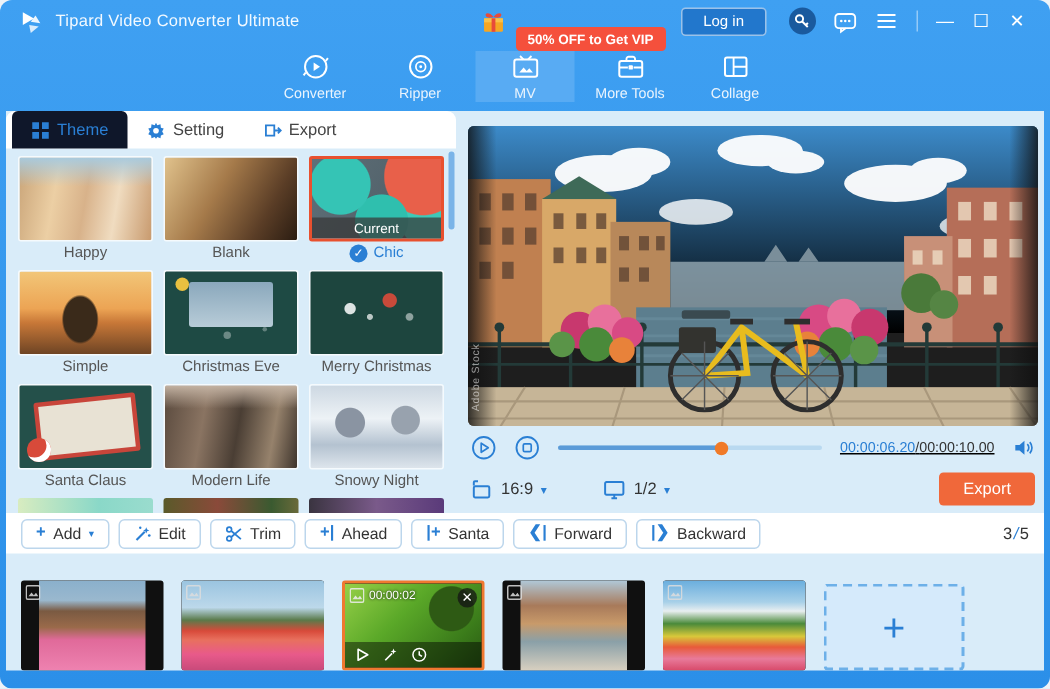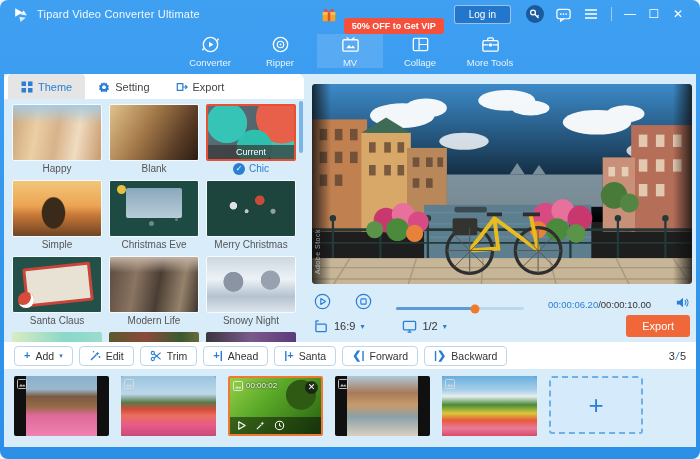--- a/index.html
+++ b/index.html
@@ -27,21 +27,21 @@
   .nav-tab.active { background:#58abf3; }
   .nav-tab .lbl { font-size:9.5px; }
   .nav-tab svg { width:21px; height:21px; }
   
   .content { flex:1; margin:0 4px; background:#d9ecf9; display:flex; flex-direction:column; overflow:hidden; }
   .main-row { height:268px; flex:0 0 268px; display:flex; }
   
   .left-panel { width:300px; flex:0 0 300px; display:flex; flex-direction:column; overflow:hidden; position:relative; }
   .lp-tabs { height:25px; flex:0 0 25px; background:#fff; border-radius:6px 6px 0 0; display:flex; align-items:stretch; padding-left:4px; }
   .lp-tab { display:flex; align-items:center; gap:5px; padding:0 13px; font-size:11px; color:#444; }
-  .lp-tab.active { background:#e5e5e5; color:#2a7fd4; border-radius:4px 4px 0 0; }
+  .lp-tab.active { background:#0f172a; color:#2a7fd4; border-radius:4px 4px 0 0; }
   .lp-tab svg { width:12px; height:12px; }
   .theme-grid { flex:1; padding:5px 8px 0 8px; display:grid; grid-template-columns:repeat(3,1fr); column-gap:7px; row-gap:4px; align-content:start; }
   .theme-card { position:relative; }
   .thumb { height:57px; border-radius:2px; border:1px solid #f5fafd; position:relative; overflow:hidden; }
   .theme-card.selected .thumb { border:2px solid #e8502f; }
   .t-label { height:15px; line-height:15px; text-align:center; font-size:10px; color:#555; display:flex; align-items:center; justify-content:center; gap:4px; }
   .theme-card.selected .t-label { color:#2a7fd4; }
   .current-badge { position:absolute; left:0; right:0; bottom:0; background:rgba(55,55,55,.72); color:#fff; font-size:9px; text-align:center; padding:2px 0; }
   .check { width:12px; height:12px; border-radius:50%; background:#2a7fd4; color:#fff; font-size:8px; line-height:12px; text-align:center; flex:0 0 12px; }
   
@@ -68,21 +68,21 @@
   .sv1 { background:linear-gradient(90deg,#d8ecc0,#8ad8c8 60%,#9adcce); }
   .sv2 { background:linear-gradient(90deg,#5a5a2a,#8a4a3a 40%,#3a5a30 80%,#6a6a3a); }
   .sv3 { background:linear-gradient(90deg,#3a3440,#7a5a8a 50%,#5a3a7a); }
   .lp-scroll { position:absolute; right:1px; top:27px; width:4px; height:52px; border-radius:2px; background:#7ab4e8; }
   
   .right-panel { flex:1; display:flex; flex-direction:column; padding:0 4px 0 8px; }
   .preview { margin-top:10px; height:200px; background:#1e1e1e; border-radius:4px; position:relative; overflow:hidden; }
   .preview svg.scene { position:absolute; inset:0; width:100%; height:100%; }
   .edge-shade { position:absolute; inset:0; background:linear-gradient(90deg,rgba(15,15,15,.8) 0,rgba(15,15,15,0) 5%,rgba(15,15,15,0) 95%,rgba(15,15,15,.8) 100%); pointer-events:none; }
   .watermark { position:absolute; left:2px; bottom:10px; color:rgba(255,255,255,.55); font-size:7px; writing-mode:vertical-rl; transform:rotate(180deg); letter-spacing:.5px; }
-  .controls-row { height:26px; display:flex; align-items:flex-end; gap:24px; padding:3px 2px 0 2px; }
+  .controls-row { height:26px; display:flex; align-items:center; gap:12px; padding:3px 2px 0 2px;text-decoration:underline; }
   .cbtn { width:17px; height:17px; }
   .slider { flex:1; position:relative; height:3px; background:#b9d9f0; border-radius:2px; }
   .slider .fill { position:absolute; left:0; top:0; bottom:0; width:62%; background:#5b9bd8; border-radius:2px; }
   .slider .knob { position:absolute; left:62%; top:50%; width:9px; height:9px; border-radius:50%; background:#f07a28; transform:translate(-50%,-50%); }
   .time { font-size:9.5px; white-space:nowrap; }
   .time .cur { color:#2a7fd4; }
   .time .tot, .time .sep { color:#333; }
   .vol { width:15px; height:15px; }
   .options-row { height:32px; display:flex; align-items:center; gap:8px; padding:0 2px; }
   .opt { display:flex; align-items:center; gap:5px; font-size:11px; color:#333; }
@@ -93,21 +93,21 @@
   .export-btn { background:#f0683a; color:#fff; font-size:11px; padding:5px 16px; border-radius:3px; }
   
   .toolbar { height:27px; flex:0 0 27px; background:#fff; display:flex; align-items:center; gap:6px; padding:0 10px; }
   .t-btn { display:flex; align-items:center; gap:5px; border:1px solid #bcd6ec; border-radius:4px; padding:3px 9px; font-size:10.5px; color:#333; background:#fff; }
   .t-btn .gi { color:#2a7fd4; font-size:11px; font-weight:bold; line-height:1; }
   .t-btn svg { width:12px; height:12px; }
   .t-btn .dcaret { font-size:7px; color:#2a7fd4; }
   .counter { margin-left:auto; font-size:11px; color:#333; }
   .counter .csep { color:#2a7fd4; font-style:italic; padding:0 1px; }
   
-  .timeline { flex:1; display:flex; align-items:flex-start; gap:12px; padding:7px 20px 0 10px; }
+  .timeline { flex:1; display:flex; align-items:flex-end; gap:12px; padding:7px 20px 0 10px; }
   .clip { width:95px; height:60px; flex:0 0 95px; border-radius:2px; position:relative; background:#101010; overflow:hidden; }
   .clip .inner { position:absolute; top:0; bottom:0; left:13%; right:13%; }
   .clip .full { position:absolute; inset:0; }
   .clip.selected { border:2px solid #f07830; }
   .c1i { background:linear-gradient(180deg,#8ab0cc 0%,#9ab8ce 22%,#7a5a42 34%,#9a6a4a 52%,#e06a9a 66%,#ee82b0 100%); }
   .c2 { background:linear-gradient(180deg,#9ac4e0 0%,#bcd8ea 30%,#5a7a4a 44%,#d84a3a 56%,#e8705e 66%,#e85a8a 82%,#c84a7a 100%); }
   .c3 { background:radial-gradient(circle at 78% 30%, #2e5a14 0 18%, rgba(0,0,0,0) 19%),linear-gradient(135deg,#96d048 0%,#5aa828 40%,#3a7a1a 78%,#2a5a12 100%); }
   .c4i { background:linear-gradient(180deg,#b0c8d8 0%,#a87a5a 28%,#c89a6a 48%,#8aa0a8 68%,#d8d0c0 100%); }
   .c5 { background:linear-gradient(180deg,#6aaede 0%,#a8d0e8 24%,#e8eef0 34%,#4a8a3a 48%,#d8c83a 62%,#e85a3a 74%,#e87a9a 87%,#d84a6a 100%); }
   .clip-ico { position:absolute; left:3px; top:3px; width:10px; height:10px; opacity:.85; }
@@ -186,33 +186,33 @@
     <div class="nav-tab active">
       <svg viewBox="0 0 22 22">
         <rect x="3" y="6" width="16" height="12" rx="1.6" fill="none" stroke="#fff" stroke-width="1.4"></rect>
         <path d="M7 3.5 L9.5 6 M15 3.5 L12.5 6" stroke="#fff" stroke-width="1.3"></path>
         <path d="M6.5 15 l3-3.5 2.2 2.5 1.8-2 2.5 3 Z" fill="#fff"></path>
       </svg>
       <span class="lbl">MV</span>
     </div>
     <div class="nav-tab">
       <svg viewBox="0 0 22 22">
-        <rect x="3.5" y="4.5" width="15" height="13" rx="1.4" fill="none" stroke="#fff" stroke-width="1.4"></rect>
-        <path d="M9.5 4.5 V17.5 M9.5 11 H18.5" stroke="#fff" stroke-width="1.3"></path>
-      </svg>
-      <span class="lbl">Collage</span>
-    </div>
-    <div class="nav-tab">
-      <svg viewBox="0 0 22 22">
         <rect x="3" y="7" width="16" height="11" rx="1.6" fill="none" stroke="#fff" stroke-width="1.4"></rect>
         <path d="M8 7 V5.5 a1.5 1.5 0 0 1 1.5-1.5 h3 a1.5 1.5 0 0 1 1.5 1.5 V7" fill="none" stroke="#fff" stroke-width="1.3"></path>
         <path d="M3 11.5 H9 M13 11.5 H19" stroke="#fff" stroke-width="1.3"></path>
         <rect x="9.5" y="10" width="3" height="3" rx=".6" fill="#fff"></rect>
       </svg>
       <span class="lbl">More Tools</span>
+    </div>
+    <div class="nav-tab">
+      <svg viewBox="0 0 22 22">
+        <rect x="3.5" y="4.5" width="15" height="13" rx="1.4" fill="none" stroke="#fff" stroke-width="1.4"></rect>
+        <path d="M9.5 4.5 V17.5 M9.5 11 H18.5" stroke="#fff" stroke-width="1.3"></path>
+      </svg>
+      <span class="lbl">Collage</span>
     </div>
   </div>
 
   <div class="content">
     <div class="main-row">
 
       <div class="left-panel">
         <div class="lp-tabs">
           <div class="lp-tab active">
             <svg viewBox="0 0 12 12">

